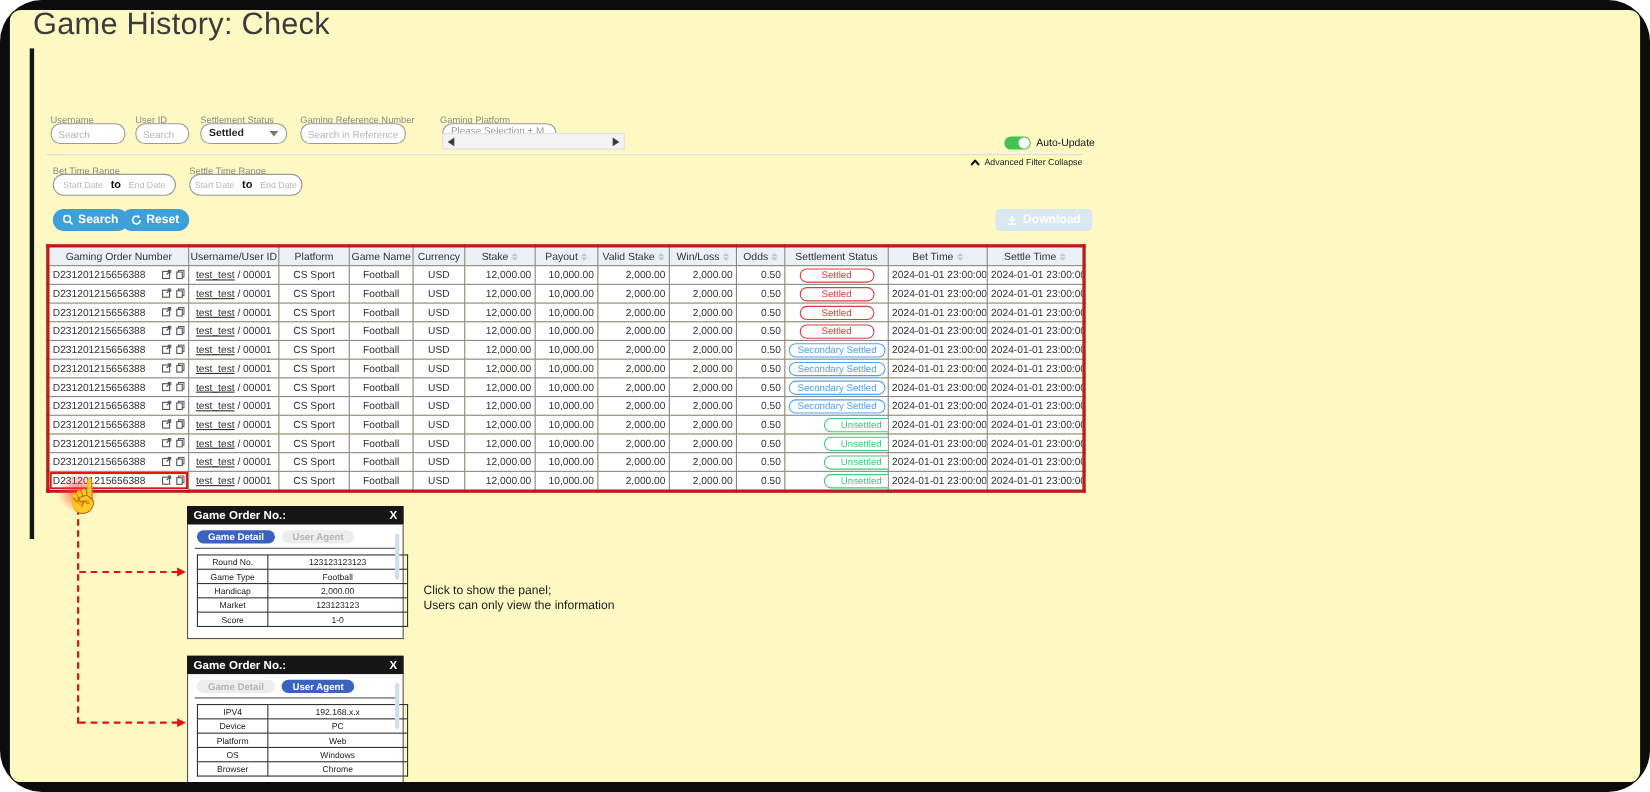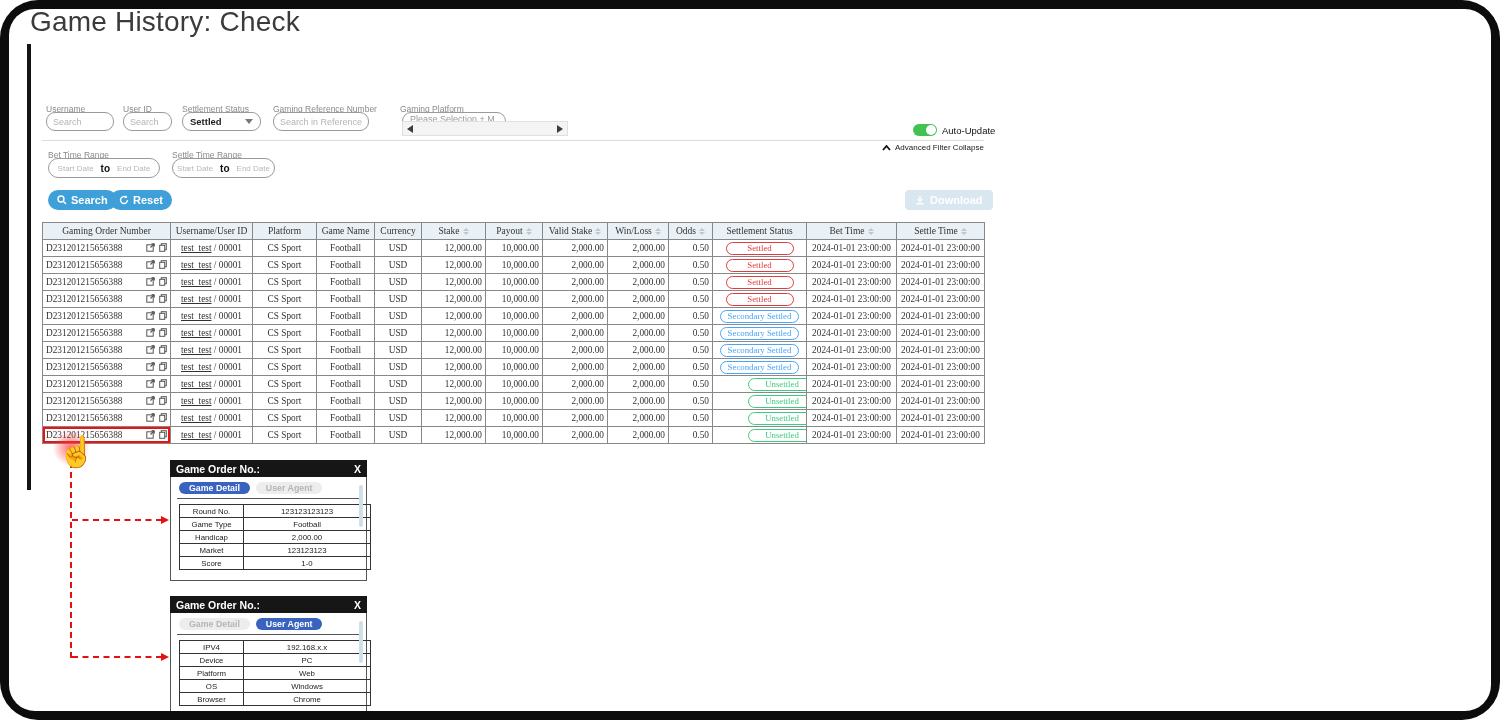--- a/index.html
+++ b/index.html
@@ -1,18 +1,18 @@
 <!DOCTYPE html>
 <html><head>
 <meta charset="utf-8">
 <style>
   html,body{margin:0;padding:0;background:#fff;}
   body{width:1500px;height:720px;position:relative;font-family:"Liberation Sans",sans-serif;}
   .frame{position:absolute;inset:0;background:#0c0c0c;border-radius:38px;}
-  .screen{position:absolute;inset:9px;background:#ffffff;border-radius:26px;overflow:hidden;padding-left:16px;}
+  .screen{position:absolute;inset:9px;background:#fef9c3;border-radius:10px;overflow:hidden;padding-left:16px;}
   #content{position:absolute;left:-9px;top:-9px;width:1500px;height:720px;}
   .abs{position:absolute;}
 
   .title{left:30px;top:6px;font-size:28px;color:#3b3b3b;letter-spacing:.2px;}
   .vbar{left:27px;top:44px;width:4px;height:446px;background:#151515;}
 
   .f-label{font-size:8.5px;color:#8a8a8a;white-space:nowrap;}
   .t-in{box-sizing:border-box;border:1px solid #9a9a9a;border-radius:9px;height:19px;font-size:9px;color:#333;padding:0 6px;font-family:"Liberation Sans",sans-serif;background:#fff;}
   .t-in::placeholder{color:#b5b5b5;}
   .sel{box-sizing:border-box;border:1px solid #9a9a9a;border-radius:9px;height:19px;display:flex;align-items:center;justify-content:space-between;padding:0 7px;background:#fff;}
@@ -32,21 +32,21 @@
   .chev{width:9px;height:6px;}
 
   .range{box-sizing:border-box;border:1px solid #9a9a9a;border-radius:10px;height:20px;display:flex;align-items:center;justify-content:center;gap:7px;background:#fff;}
   .range .ph{font-size:8px;color:#b8b8b8;}
   .range .to{font-size:10px;font-weight:bold;color:#111;}
 
   .btn{height:20px;border-radius:10px;background:#3f9fd8;color:#fff;font-weight:bold;font-size:11px;display:flex;align-items:center;gap:4px;padding:0 9px;box-sizing:border-box;}
   .btn svg{display:block;}
   .dl{height:20px;border-radius:4px;background:#d9e7f1;color:#fff;font-weight:bold;font-size:11px;display:flex;align-items:center;gap:5px;padding:0 10px;box-sizing:border-box;}
 
-  table.main{border-collapse:collapse;table-layout:fixed;width:942px;border:1px solid #b91c1c;font-family:Liberation Serif, serif;}
+  table.main{border-collapse:collapse;table-layout:fixed;width:942px;border:3px solid #b91c1c;}
   table.main th{background:#e9f1f7;font-size:9.5px;font-weight:400;color:#333;border:1px solid #888;height:16px;padding:0 2px;white-space:nowrap;overflow:hidden;}
   table.main td{font-size:9.3px;color:#333;border:1px solid #888;height:16px;padding:0 3px;white-space:nowrap;overflow:hidden;background:#fff;}
   td.al{text-align:left;}td.ac{text-align:center;}td.ar{text-align:right;}
   .thwrap{display:flex;align-items:center;justify-content:center;gap:3px;}
   .sorticon{display:inline-flex;flex-direction:column;gap:1px;}
   .sorticon i{display:block;width:0;height:0;border-left:3px solid transparent;border-right:3px solid transparent;}
   .sorticon .up{border-bottom:3px solid #c0c8ce;}
   .sorticon .dn{border-top:3px solid #c0c8ce;}
   .ordwrap{display:flex;align-items:center;gap:4px;}
   .ordwrap .txt{flex:0 0 auto;}
@@ -731,16 +731,20 @@
                 <tr>
                   <td>Browser</td>
                   <td>Chrome</td>
                 </tr>
               </tbody>
             </table>
       <div class="p-scroll"></div>
     </div>
   </div>
 
+  <div class="abs anno" style="left:385px;top:531px;">
+    <div>Click to show the panel;</div>
+    <div>Users can only view the information</div>
+  </div>
 
 </div>
 </div>
 </div>
 
 </body></html>

